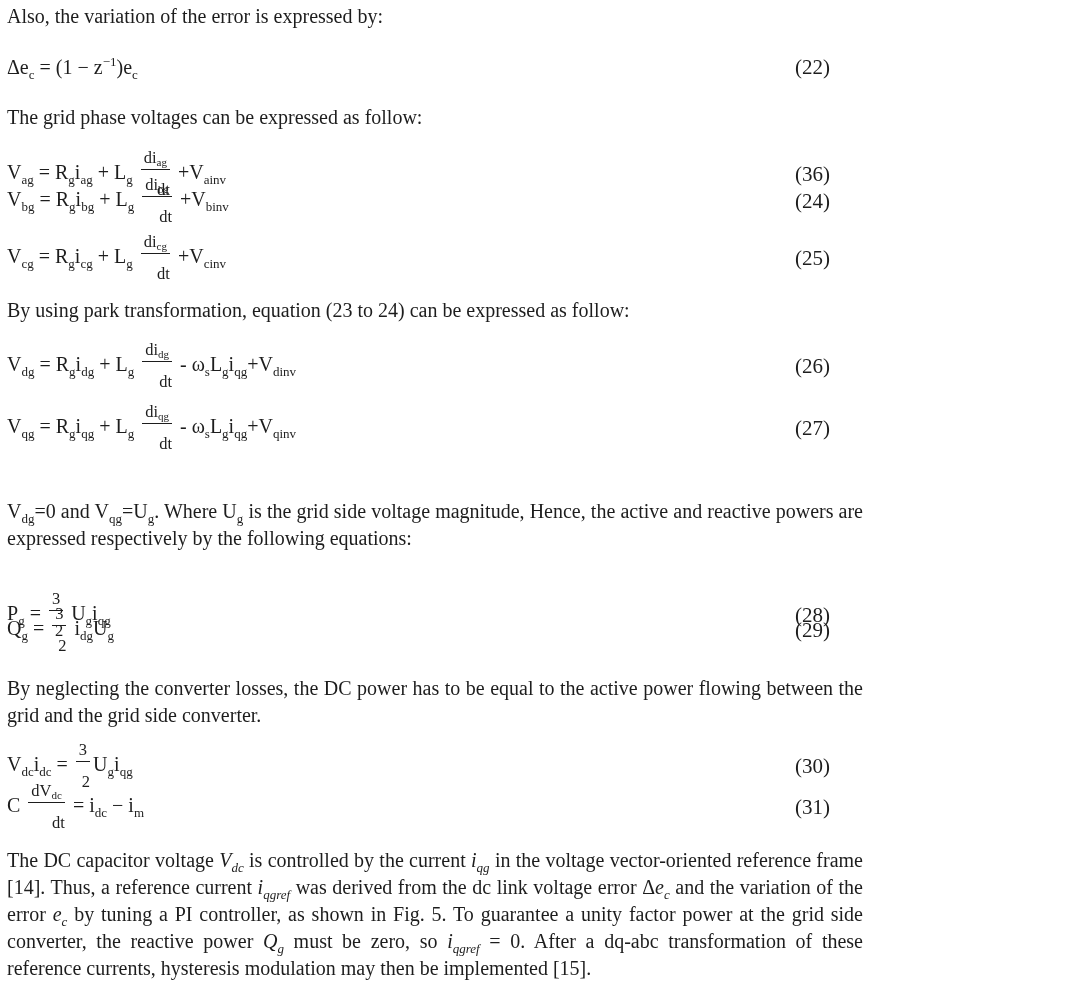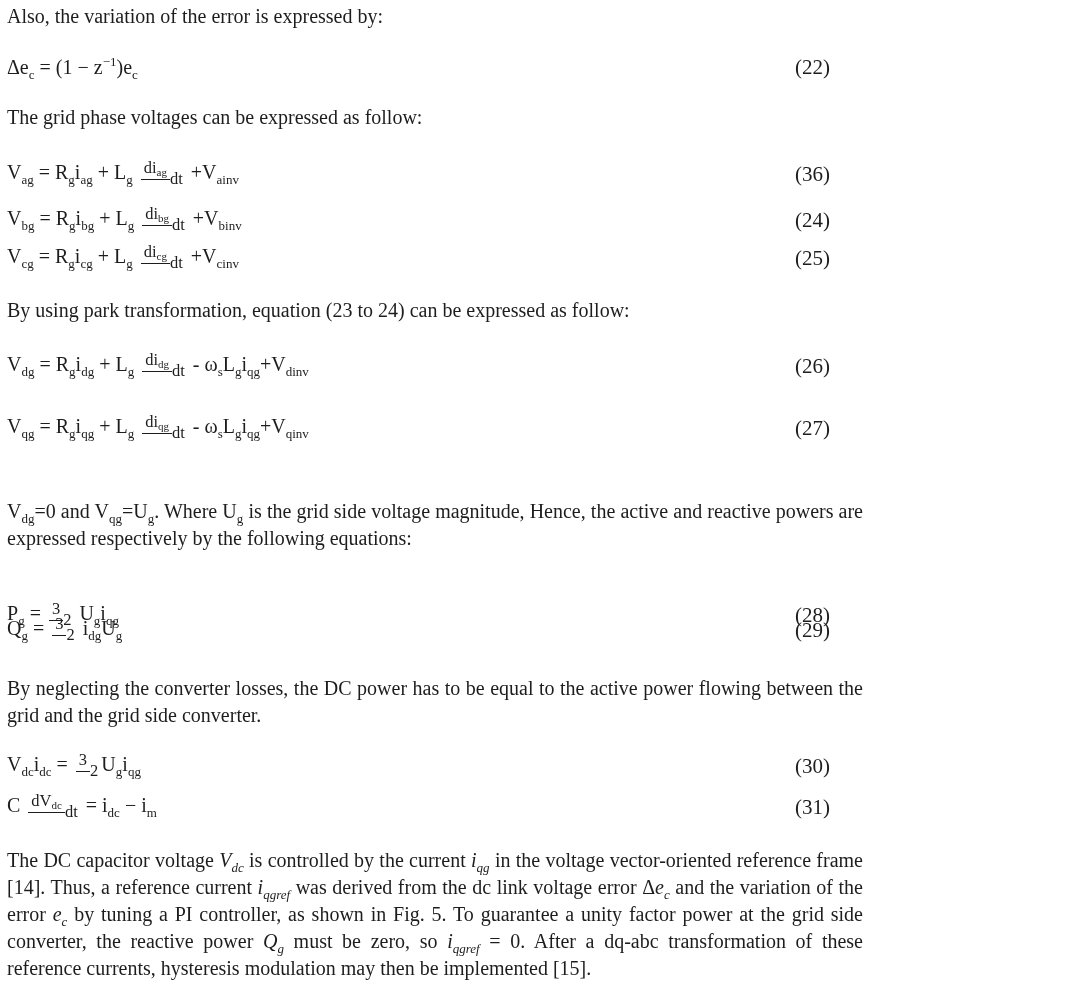--- a/index.html
+++ b/index.html
@@ -44,22 +44,22 @@
     line-height:0;
     vertical-align:-5px;
   }
   .vsup{
     font-size:13px;
     line-height:0;
     vertical-align:8px;
   }
   .frac{
     display:inline-flex;
-    flex-direction:row;
-    align-items:flex-start;
+    flex-direction:column;
+    align-items:flex-end;
     vertical-align:middle;
     font-size:16.5px;
     line-height:1.15;
     margin:0 3px;
     text-align:center;
   }
   .frac .vsub{font-size:11px;vertical-align:-3px;}
   .fnum{
     border-bottom:1.4px solid #1d1d1d;
     padding:0 3px 1px 3px;
@@ -82,21 +82,21 @@
     <span class="eqnum">(22)</span>
   </div>
 
   <p class="para" style="top:104px;">The grid phase voltages can be expressed as follow:</p>
 
   <div class="eqrow" style="top:150px;height:48px;gap:38px;">
     <span class="eq"><span class="tok">V<span class="vsub">ag</span></span><span class="tok"> = R<span class="vsub">g</span></span><span class="tok">i<span class="vsub">ag</span></span><span class="tok"> + L<span class="vsub">g</span></span><span class="tok"> </span><span class="frac"><span class="fnum"><span class="tok">di<span class="vsub">ag</span></span></span><span class="fden"><span class="tok">dt</span></span></span><span class="tok"> +V<span class="vsub">ainv</span></span></span>
     <span class="eqnum">(36)</span>
   </div>
 
-  <div class="eqrow" style="top:196px;height:48px;gap:36px;">
+  <div class="eqrow" style="top:177px;height:48px;gap:36px;">
     <span class="eq"><span class="tok">V<span class="vsub">bg</span></span><span class="tok"> = R<span class="vsub">g</span></span><span class="tok">i<span class="vsub">bg</span></span><span class="tok"> + L<span class="vsub">g</span></span><span class="tok"> </span><span class="frac"><span class="fnum"><span class="tok">di<span class="vsub">bg</span></span></span><span class="fden"><span class="tok">dt</span></span></span><span class="tok"> +V<span class="vsub">binv</span></span></span>
     <span class="eqnum">(24)</span>
   </div>
 
   <div class="eqrow" style="top:234px;height:48px;">
     <span class="eq"><span class="tok">V<span class="vsub">cg</span></span><span class="tok"> = R<span class="vsub">g</span></span><span class="tok">i<span class="vsub">cg</span></span><span class="tok"> + L<span class="vsub">g</span></span><span class="tok"> </span><span class="frac"><span class="fnum"><span class="tok">di<span class="vsub">cg</span></span></span><span class="fden"><span class="tok">dt</span></span></span><span class="tok"> +V<span class="vsub">cinv</span></span></span>
     <span class="eqnum">(25)</span>
   </div>
 
   <p class="para" style="top:297px;">By using park transformation, equation (23 to 24) can be expressed as follow:</p>

